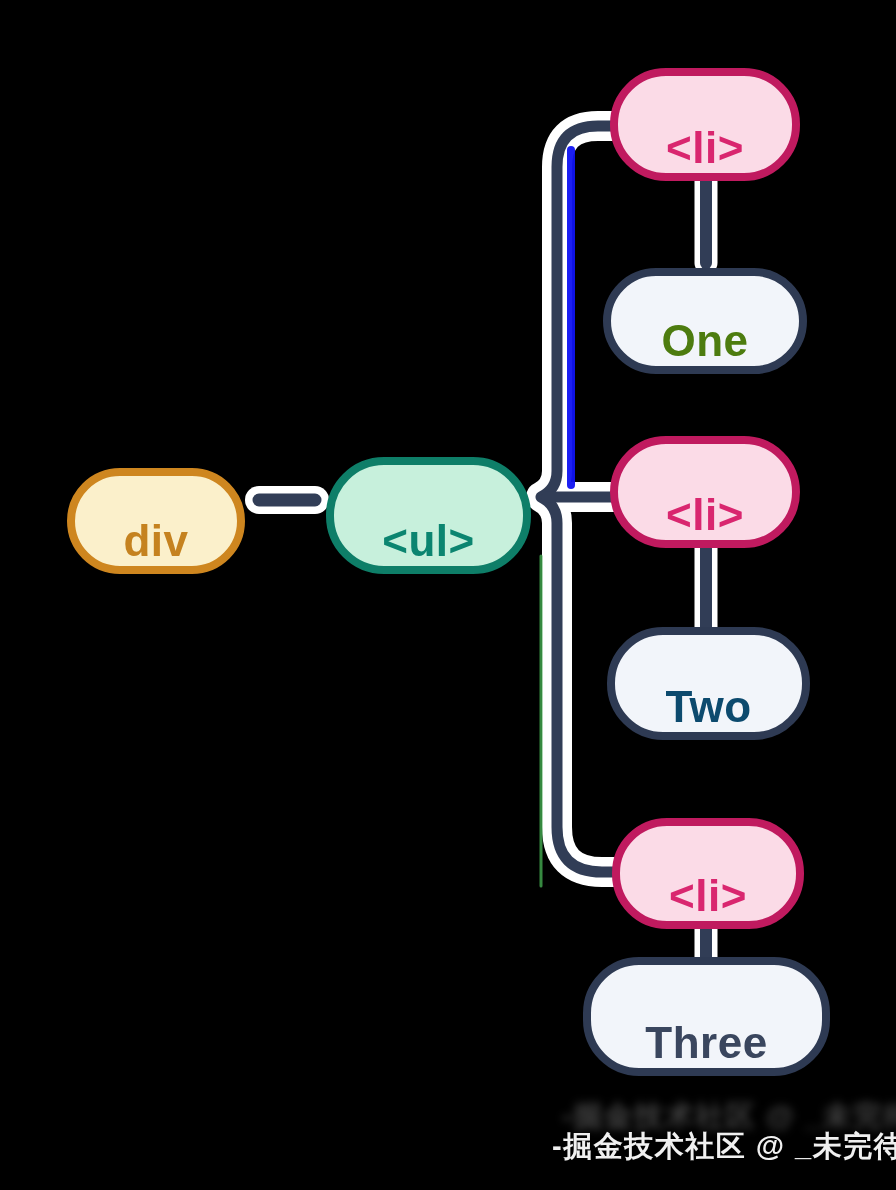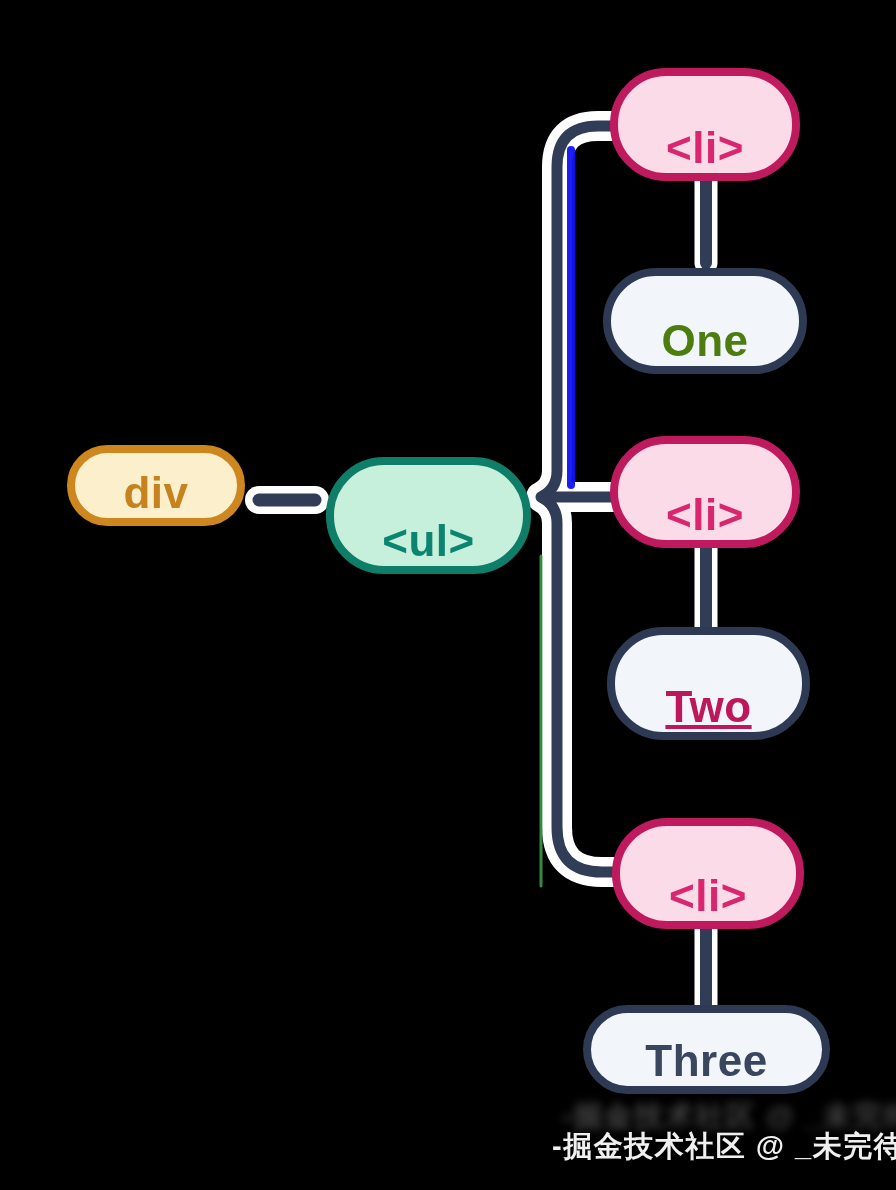--- a/index.html
+++ b/index.html
@@ -65,42 +65,42 @@
     <g class="ink">
       <path class="w-h" d="M 259 500 H 315"></path>
       <path class="w-bracket" d="M 613 126 H 598 Q 557 126 557 167 V 471 Q 557 489 541 497 Q 557 505 557 523 V 827 Q 557 872 602 872 H 613"></path>
       <path class="w-bracket" d="M 547 497 H 613"></path>
       <path class="w-v" d="M 706 181 V 263"></path>
       <path class="w-v" d="M 706 547 V 629"></path>
       <path class="w-v" d="M 706 929 V 1007"></path>
     </g>
   </svg>
 
-  <div class="node" style="left: 67px; top: 445px; width: 178px; height: 81px; border-radius: 53px; border-color: rgb(206, 134, 31); background: rgb(251, 240, 203); color: rgb(197, 130, 31);">
+  <div class="node" style="left: 67px; top: 468px; width: 178px; height: 106px; border-radius: 53px; border-color: rgb(206, 134, 31); background: rgb(251, 240, 203); color: rgb(197, 130, 31);">
     <span>div</span>
   </div>
   <div class="node" style="left: 326px; top: 441px; width: 205px; height: 117px; border-radius: 58px; border-color: rgb(14, 126, 104); background: rgb(199, 240, 220); color: rgb(11, 133, 112); margin-top: 16px;">
     <span>&lt;ul&gt;</span>
   </div>
   <div class="node" style="left: 610px; top: 68px; width: 190px; height: 113px; border-radius: 56px; border-color: rgb(192, 26, 95); background: rgb(251, 219, 231); color: rgb(217, 38, 111);">
     <span>&lt;li&gt;</span>
   </div>
   <div class="node" style="left: 603px; top: 268px; width: 204px; height: 106px; border-radius: 53px; border-color: rgb(46, 58, 83); background: rgb(242, 245, 250); color: #4d7c0f;">
     <span>One</span>
   </div>
   <div class="node" style="left: 610px; top: 436px; width: 190px; height: 112px; border-radius: 56px; border-color: rgb(192, 26, 95); background: rgb(251, 219, 231); color: rgb(217, 38, 111);">
     <span>&lt;li&gt;</span>
   </div>
-  <div class="node" style="left: 607px; top: 627px; width: 203px; height: 113px; border-radius: 56px; border-color: rgb(46, 58, 83); background: rgb(242, 245, 250); color: #be185d; text-decoration: underline;">
+  <div class="node" style="left: 607px; top: 627px; width: 203px; height: 113px; border-radius: 56px; border-color: rgb(46, 58, 83); background: rgb(242, 245, 250); color: #0c4a6e;">
     <span>Two</span>
   </div>
   <div class="node" style="left: 612px; top: 818px; width: 192px; height: 111px; border-radius: 55px; border-color: rgb(192, 26, 95); background: rgb(251, 219, 231); color: rgb(217, 38, 111);">
     <span>&lt;li&gt;</span>
   </div>
-  <div class="node" style="left: 583px; top: 1005px; width: 247px; height: 89px; border-radius: 56px; border-color: rgb(46, 58, 83); background: rgb(242, 245, 250); color: rgb(58, 70, 94);">
+  <div class="node" style="left: 583px; top: 957px; width: 247px; height: 119px; border-radius: 56px; border-color: rgb(46, 58, 83); background: rgb(242, 245, 250); color: rgb(58, 70, 94);">
     <span>Three</span>
   </div>
 
   <div class="watermark">
     <span class="wm-ghost">-掘金技术社区 @ _未完待续</span>
     <span class="wm-text">-掘金技术社区 @ _未完待续</span>
   </div>
 
 </div>
 

